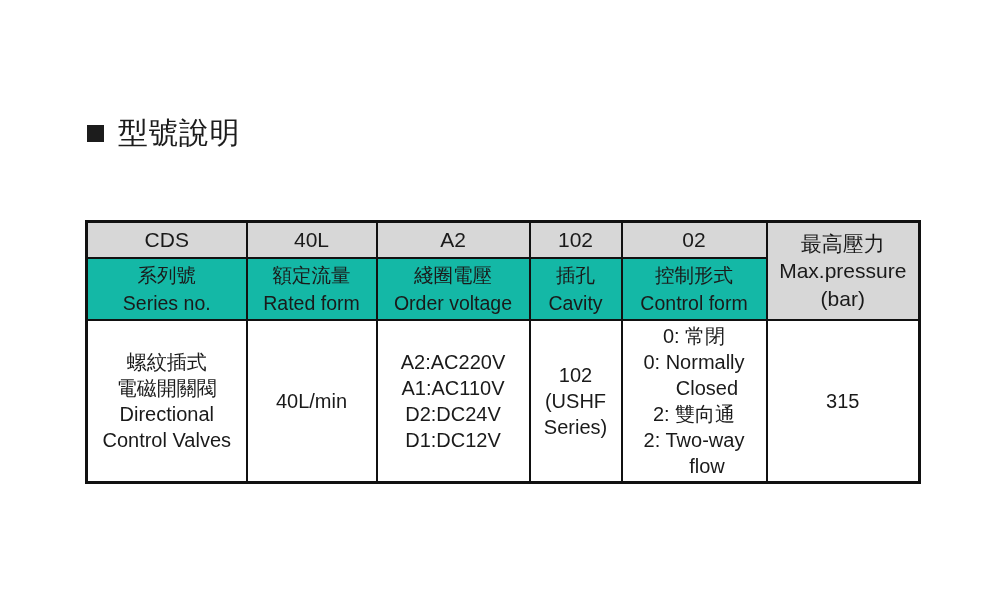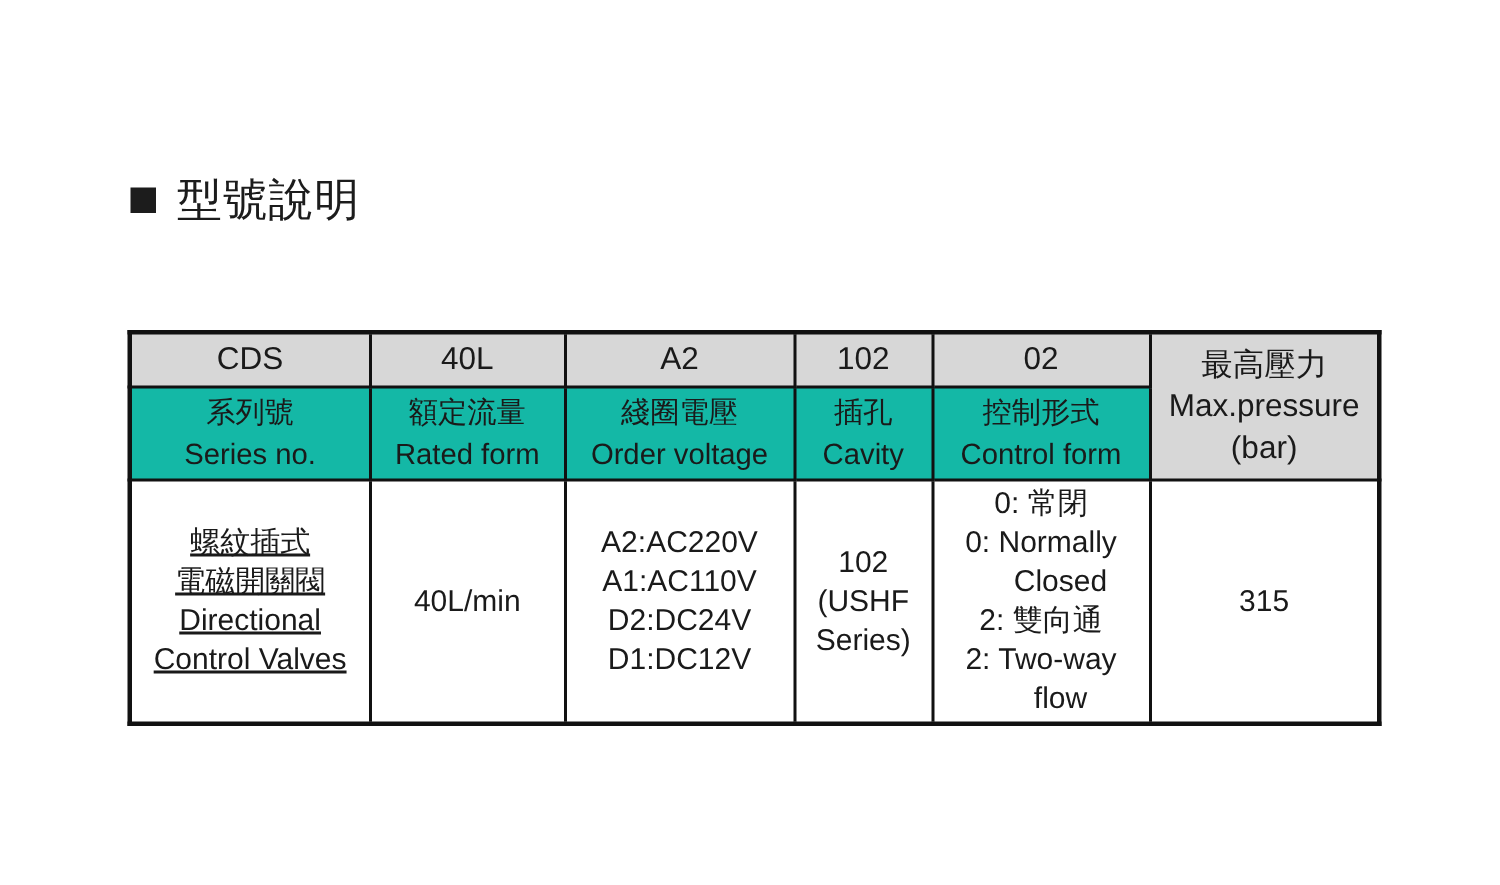--- a/index.html
+++ b/index.html
@@ -53,21 +53,21 @@
   tr.r2 td { height: 52px; background: #14b8a6; font-size: 19.5px; line-height: 1.45; }
   tr.r3 td { height: 155px; }
   td.pressure {
     background: #d7d7d7 !important;
     font-size: 19.5px;
     line-height: 1.4;
     padding: 0 2px;
   }
   td.cell-voltage-body { text-align: left; padding-left: 16px; line-height: 2.05; font-size: 20px; }
   td.cell-control-body { text-align: left; padding-left: 10px; line-height: 1.38; font-size: 20px; }
-  td.cell-series-body { line-height: 1.85; font-size: 20px; text-decoration: underline; }
+  td.cell-series-body { line-height: 1.85; font-size: 20px; }
   td.cell-cavity-body { line-height: 1.4; font-size: 20px; padding: 0 1px; }
   .indent { padding-left: 26px; }
 </style>
 </head>
 <body>
 
 <div class="title">
   <span class="bullet"></span>
   <span class="zh">型號說明</span>
 </div>

